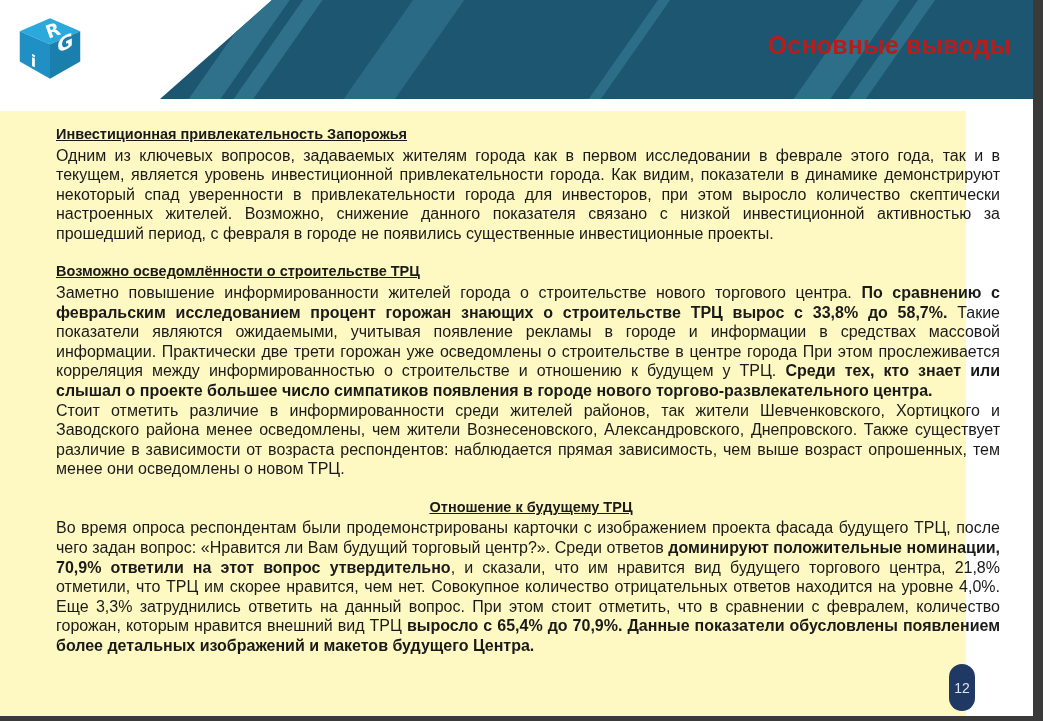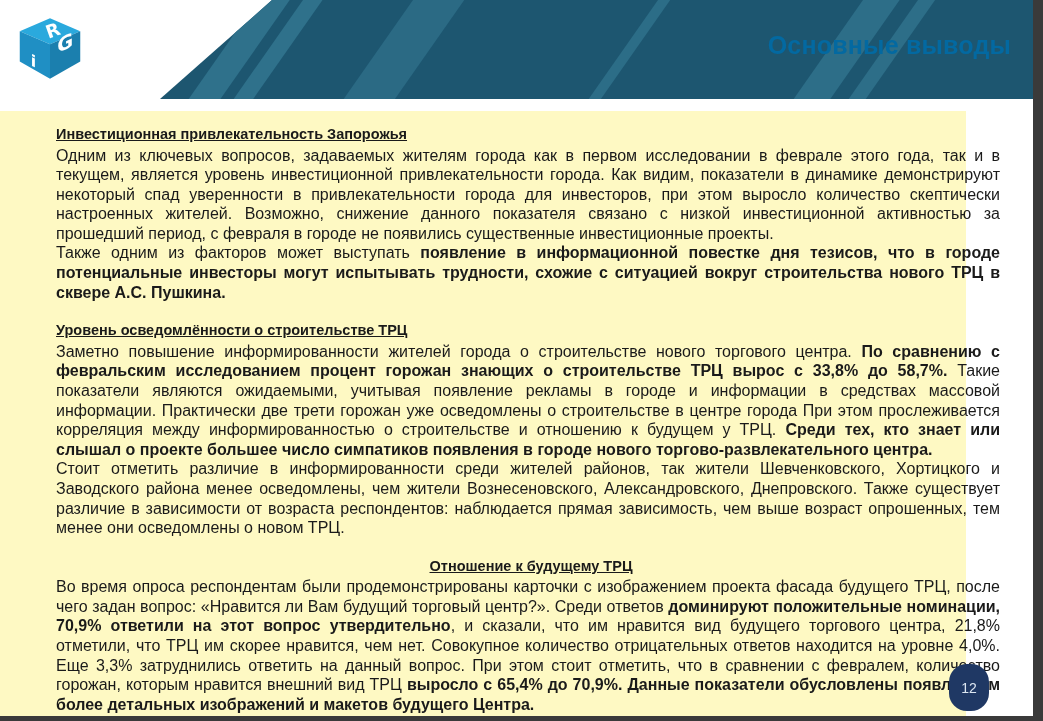--- a/index.html
+++ b/index.html
@@ -37,21 +37,21 @@
   }
   .stripe.s1{left:300px;width:26px;background:#2f718b;}
   .stripe.s2{left:345px;width:16px;background:#2f718b;}
   .stripe.s3{left:455px;width:42px;background:#2b6a84;}
   .stripe.s4{left:700px;width:10px;background:#2c6d87;}
   .stripe.s5{left:905px;width:30px;background:#2d6e88;}
   .stripe.s6{left:960px;width:14px;background:#2d6e88;}
 
   .header-title{
     position:absolute;right:22px;top:31px;
-    color:#0369a1;
+    color:#b91c1c;
     font-size:25px;
     font-weight:bold;
     letter-spacing:.2px;
     z-index:5;
   }
 
   
   .logo-wrap{
     position:absolute;left:14px;top:14px;
     display:flex;align-items:center;gap:10px;
@@ -98,21 +98,21 @@
     hyphens:none;
   }
   .para b{font-weight:bold;}
   .gap{height:19px;}
   .indent-head{padding-left:6px;text-align:center;}
 
   
   .page-badge{
     position:absolute;
     left:949px;top:664px;
-    width:40px;height:47px;
+    width:26px;height:47px;
     background:#1f3864;
     color:#dce6f1;
     font-size:14px;
     display:flex;
     align-items:center;
     justify-content:center;
     border-radius:18px;
   }
 
   
@@ -152,23 +152,22 @@
       </svg>
     </div>
 
     <div class="header-title">Основные выводы</div>
   </div>
 
   <div class="body-area">
     <div class="content" id="content-root">
         <div class="sec-head">Инвестиционная привлекательность Запорожья</div>
         <div class="para"><span>Одним из ключевых вопросов, задаваемых жителям города как в первом исследовании в феврале этого года, так и в текущем, является уровень инвестиционной привлекательности города. Как видим, показатели в динамике демонстрируют некоторый спад уверенности в привлекательности города для инвесторов, при этом выросло количество скептически настроенных жителей. Возможно, снижение данного показателя связано с низкой инвестиционной активностью за прошедший период, с февраля в городе не появились существенные инвестиционные проекты.</span></div>
-        <div class="para"><span>Также одним из факторов может выступать </span><b>появление в информационной повестке дня тезисов, что в городе потенциальные инвесторы могут испытывать трудности, схожие с ситуацией вокруг строительства нового ТРЦ в сквере А.С. Пушкина.</b></div>
         <div class="gap"></div>
-        <div class="sec-head">Уровень осведомлённости о строительстве ТРЦ</div>
+        <div class="sec-head">Возможно осведомлённости о строительстве ТРЦ</div>
         <div class="para"><span>Заметно повышение информированности жителей города о строительстве нового торгового центра. </span><b>По сравнению с февральским исследованием процент горожан знающих о строительстве ТРЦ вырос с 33,8% до 58,7%.</b><span> Такие показатели являются ожидаемыми, учитывая появление рекламы в городе и информации в средствах массовой информации. Практически две трети горожан уже осведомлены о строительстве в центре города При этом прослеживается корреляция между информированностью о строительстве и отношению к будущем у ТРЦ. </span><b>Среди тех, кто знает или слышал о проекте большее число симпатиков появления в городе нового торгово-развлекательного центра.</b></div>
         <div class="para"><span>Стоит отметить различие в информированности среди жителей районов, так жители Шевченковского, Хортицкого и Заводского района менее осведомлены, чем жители Вознесеновского, Александровского, Днепровского. Также существует различие в зависимости от возраста респондентов: наблюдается прямая зависимость, чем выше возраст опрошенных, тем менее они осведомлены о новом ТРЦ.</span></div>
         <div class="gap"></div>
         <div class="sec-head indent-head">Отношение к будущему ТРЦ</div>
         <div class="para"><span>Во время опроса респондентам были продемонстрированы карточки с изображением проекта фасада будущего ТРЦ, после чего задан вопрос: «Нравится ли Вам будущий торговый центр?». Среди ответов </span><b>доминируют положительные номинации, 70,9% ответили на этот вопрос утвердительно</b><span>, и сказали, что им нравится вид будущего торгового центра, 21,8% отметили, что ТРЦ им скорее нравится, чем нет. Совокупное количество отрицательных ответов находится на уровне 4,0%. Еще 3,3% затруднились ответить на данный вопрос. При этом стоит отметить, что в сравнении с февралем, количество горожан, которым нравится внешний вид ТРЦ </span><b>выросло с 65,4% до 70,9%. Данные показатели обусловлены появлением более детальных изображений и макетов будущего Центра.</b></div>
       </div>
   </div>
 
   <div class="page-badge">12</div>
 </div>

